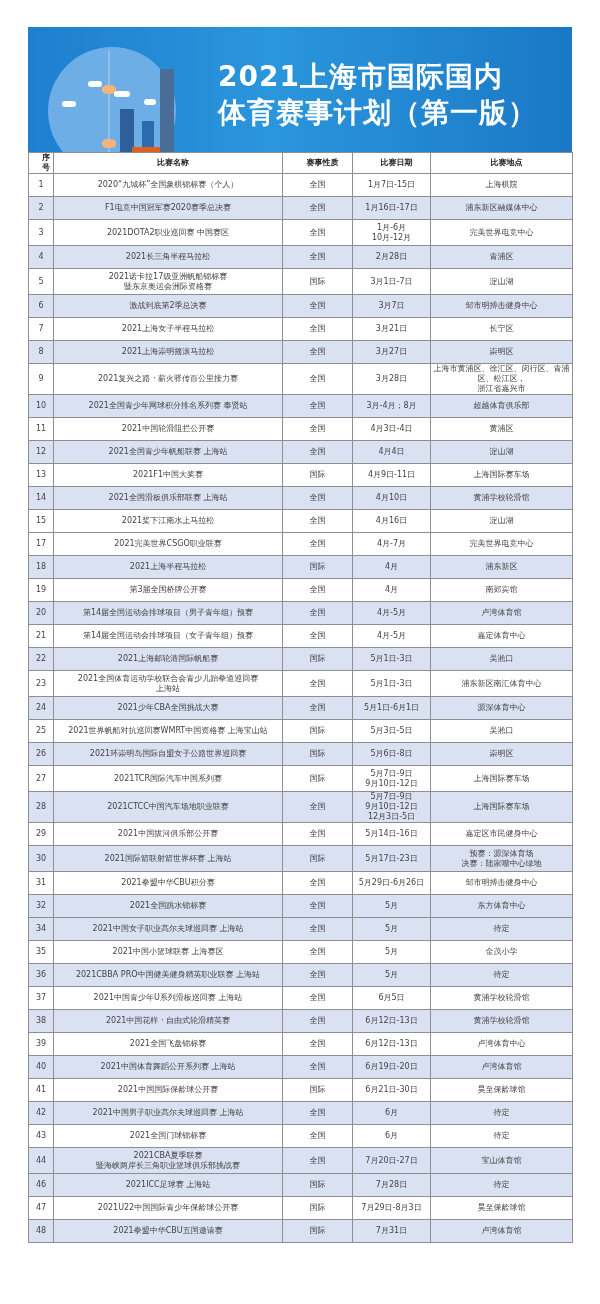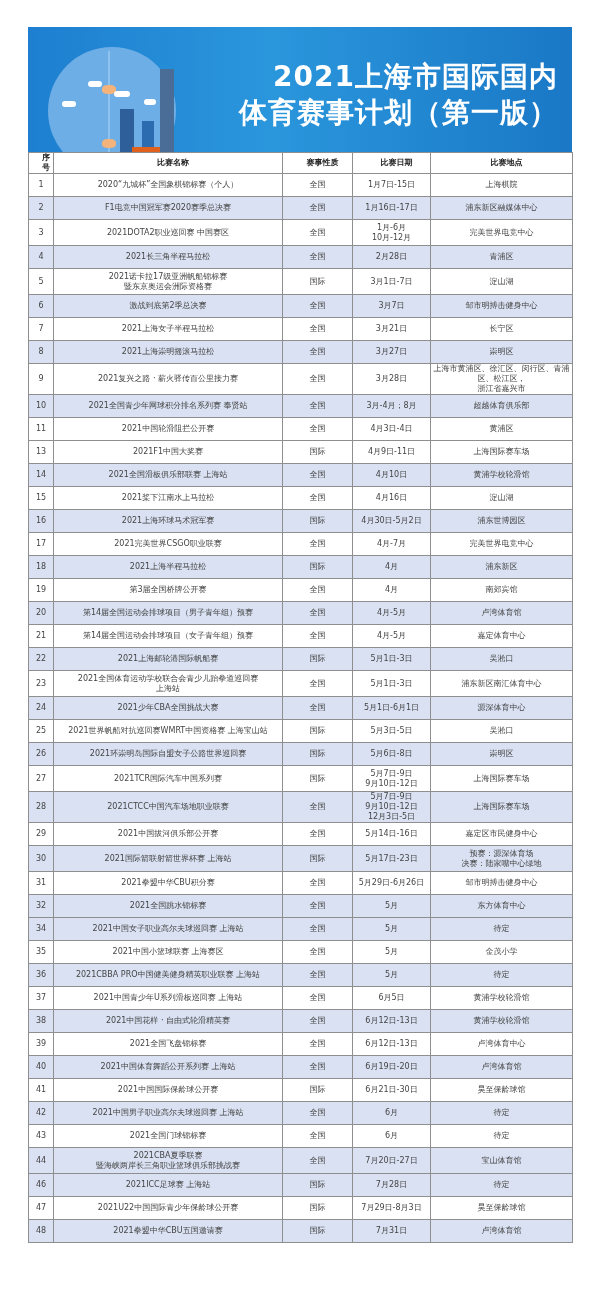--- a/index.html
+++ b/index.html
@@ -13,21 +13,21 @@
   .dome {
     position: absolute; left: 20px; top: 20px; width: 128px; height: 128px;
     border-radius: 50%; background: #6eaee6;
   }
   .tower-spire { position:absolute; left:60px; top:4px; width:2px; height:110px; background:#8fc3ef; }
   .pearl { position:absolute; left:54px; width:14px; height:9px; border-radius:40%; background:#f3b37a; }
   .bld { position:absolute; }
   .cloud { position:absolute; background:#fff; border-radius:8px; height:6px; }
   .title {
     position: absolute; left: 190px; top: 32px; width: 340px;
-    color: #ffffff; font-weight: bold; text-align: right; font-size: 28px; line-height: 36px;
+    color: #ffffff; font-weight: bold; text-align: left; font-size: 28px; line-height: 36px;
     font-family: "DejaVu Sans", sans-serif; letter-spacing: 1px;
   }
   table {
     position: absolute; left: 28px; top: 152px; width: 544px;
     border-collapse: collapse; table-layout: fixed;
     font-size: 8px; color: #444;
   }
   th, td { border: 1px solid #8e8e8e; text-align: center; vertical-align: middle; line-height: 10px; padding: 0 2px; }
   th { height: 19px; font-weight: bold; background: #ffffff; color: #222; font-size: 8px; padding-left: 12px; }
   td { height: 23px; }
@@ -151,47 +151,47 @@
         <td class="cell-ml">3月-4月；8月</td>
         <td class="cell-ml">超越体育俱乐部</td>
       </tr>
       <tr>
         <td class="cell-ml">11</td>
         <td class="cell-ml">2021中国轮滑阻拦公开赛</td>
         <td class="cell-ml">全国</td>
         <td class="cell-ml">4月3日-4日</td>
         <td class="cell-ml">黄浦区</td>
       </tr>
+      <tr class="alt">
+        <td class="cell-ml">12</td>
+        <td class="cell-ml">2021全国青少年帆船联赛 上海站</td>
+        <td class="cell-ml">全国</td>
+        <td class="cell-ml">4月4日</td>
+        <td class="cell-ml">淀山湖</td>
+      </tr>
       <tr>
         <td class="cell-ml">13</td>
         <td class="cell-ml">2021F1中国大奖赛</td>
         <td class="cell-ml">国际</td>
         <td class="cell-ml">4月9日-11日</td>
         <td class="cell-ml">上海国际赛车场</td>
       </tr>
       <tr class="alt">
         <td class="cell-ml">14</td>
         <td class="cell-ml">2021全国滑板俱乐部联赛 上海站</td>
         <td class="cell-ml">全国</td>
         <td class="cell-ml">4月10日</td>
         <td class="cell-ml">黄浦学校轮滑馆</td>
       </tr>
       <tr>
         <td class="cell-ml">15</td>
         <td class="cell-ml">2021桨下江南水上马拉松</td>
         <td class="cell-ml">全国</td>
         <td class="cell-ml">4月16日</td>
         <td class="cell-ml">淀山湖</td>
-      </tr>
-      <tr class="alt">
-        <td class="cell-ml">16</td>
-        <td class="cell-ml">2021上海环球马术冠军赛</td>
-        <td class="cell-ml">国际</td>
-        <td class="cell-ml">4月30日-5月2日</td>
-        <td class="cell-ml">浦东世博园区</td>
       </tr>
       <tr>
         <td class="cell-ml">17</td>
         <td class="cell-ml">2021完美世界CSGO职业联赛</td>
         <td class="cell-ml">全国</td>
         <td class="cell-ml">4月-7月</td>
         <td class="cell-ml">完美世界电竞中心</td>
       </tr>
       <tr class="alt">
         <td class="cell-ml">18</td>

